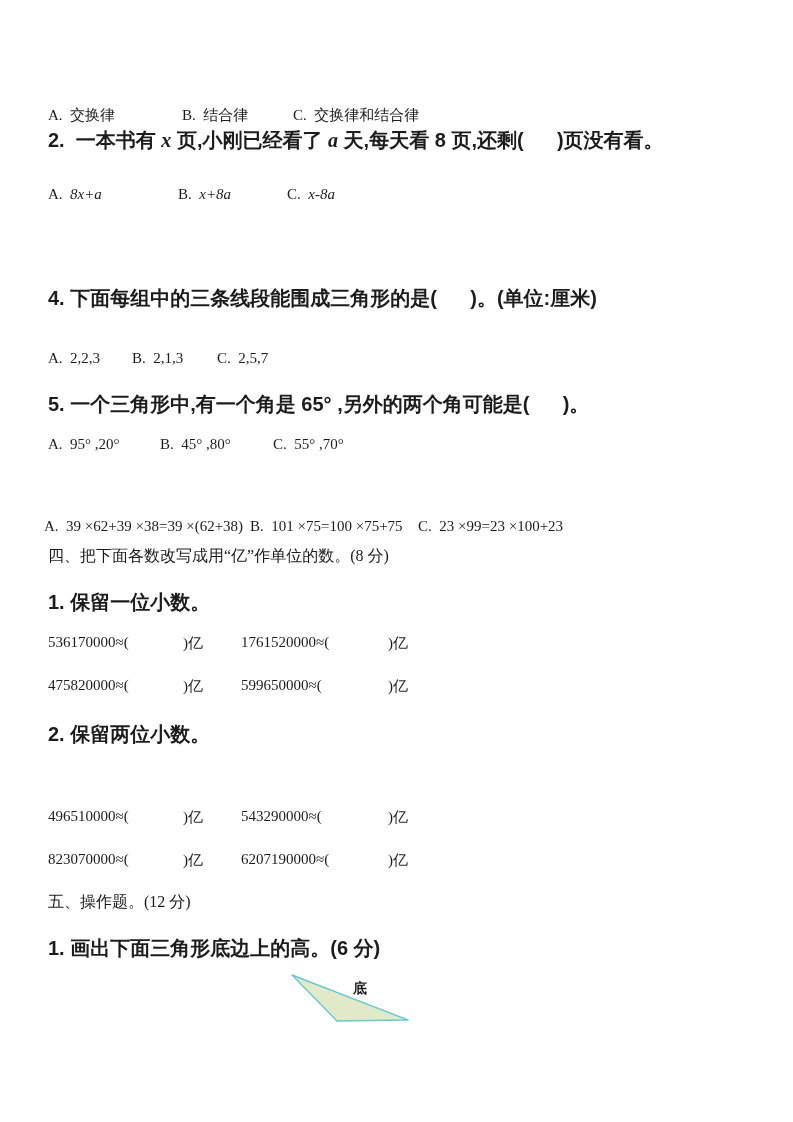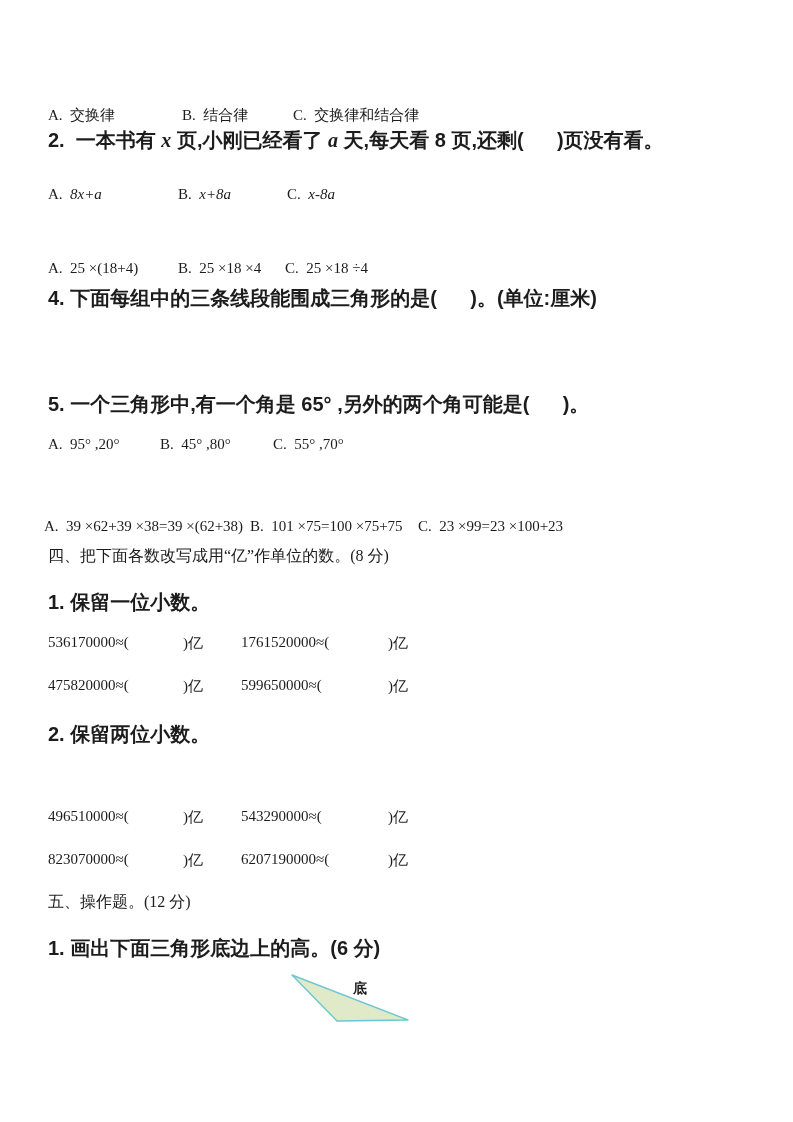--- a/index.html
+++ b/index.html
@@ -47,27 +47,27 @@
   </div>
 
   <div class="line hei" style="top:128px"><span>2.  一本书有 </span><span class="var">x</span><span> 页,小刚已经看了 </span><span class="var">a</span><span> 天,每天看 8 页,还剩(      )页没有看。</span></div>
 
   <div class="row r-q2" style="top:166px">
     <span class="opt o1"><span>A.  </span><span class="expr">8x+a</span></span>
     <span class="opt o2"><span>B.  </span><span class="expr">x+8a</span></span>
     <span class="opt o3"><span>C.  </span><span class="expr">x-8a</span></span>
   </div>
 
-  <div class="row r-q3" style="top:240px">
-    <span class="opt o1">A.  25 ×(18+4)</span>
-    <span class="opt o2">B.  25 ×18 ×4</span>
-    <span class="opt o3">C.  25 ×18 ÷4</span>
-  </div>
 
   <div class="line hei" style="top:286px">4. 下面每组中的三条线段能围成三角形的是(      )。(单位:厘米)</div>
+  <div class="row r-q4" style="top:330px">
+    <span class="opt o1">A.  2,2,3</span>
+    <span class="opt o2">B.  2,1,3</span>
+    <span class="opt o3">C.  2,5,7</span>
+  </div>
 
   <div class="line hei" style="top:392px">5. 一个三角形中,有一个角是 65° ,另外的两个角可能是(      )。</div>
   <div class="row r-q5" style="top:416px">
     <span class="opt o1">A.  95° ,20°</span>
     <span class="opt o2">B.  45° ,80°</span>
     <span class="opt o3">C.  55° ,70°</span>
   </div>
 
   <div class="row r-q6" style="top:498px">
     <span class="opt o1">A.  39 ×62+39 ×38=39 ×(62+38)</span>

